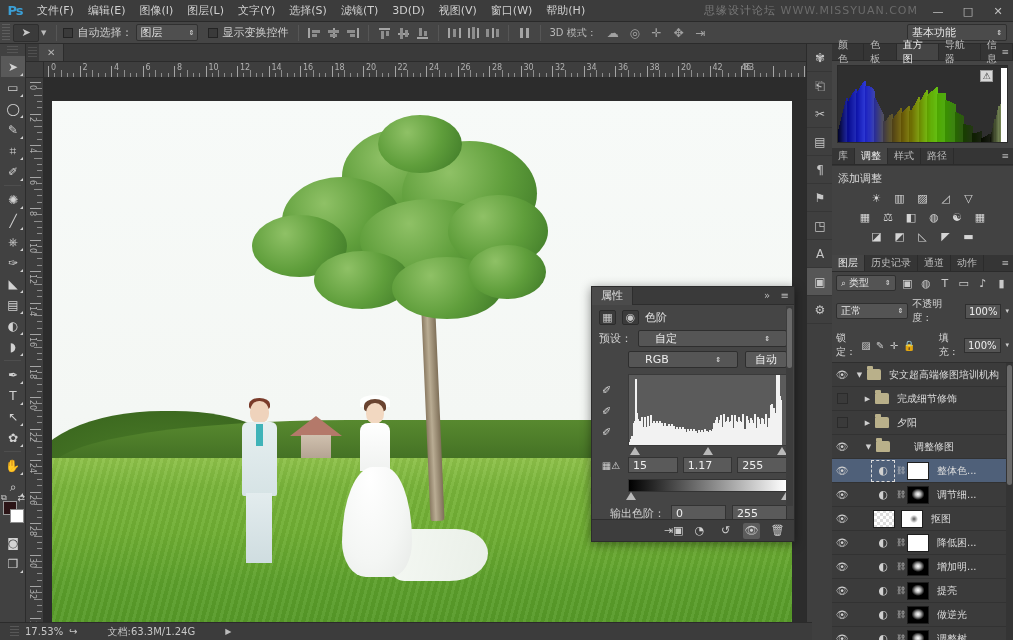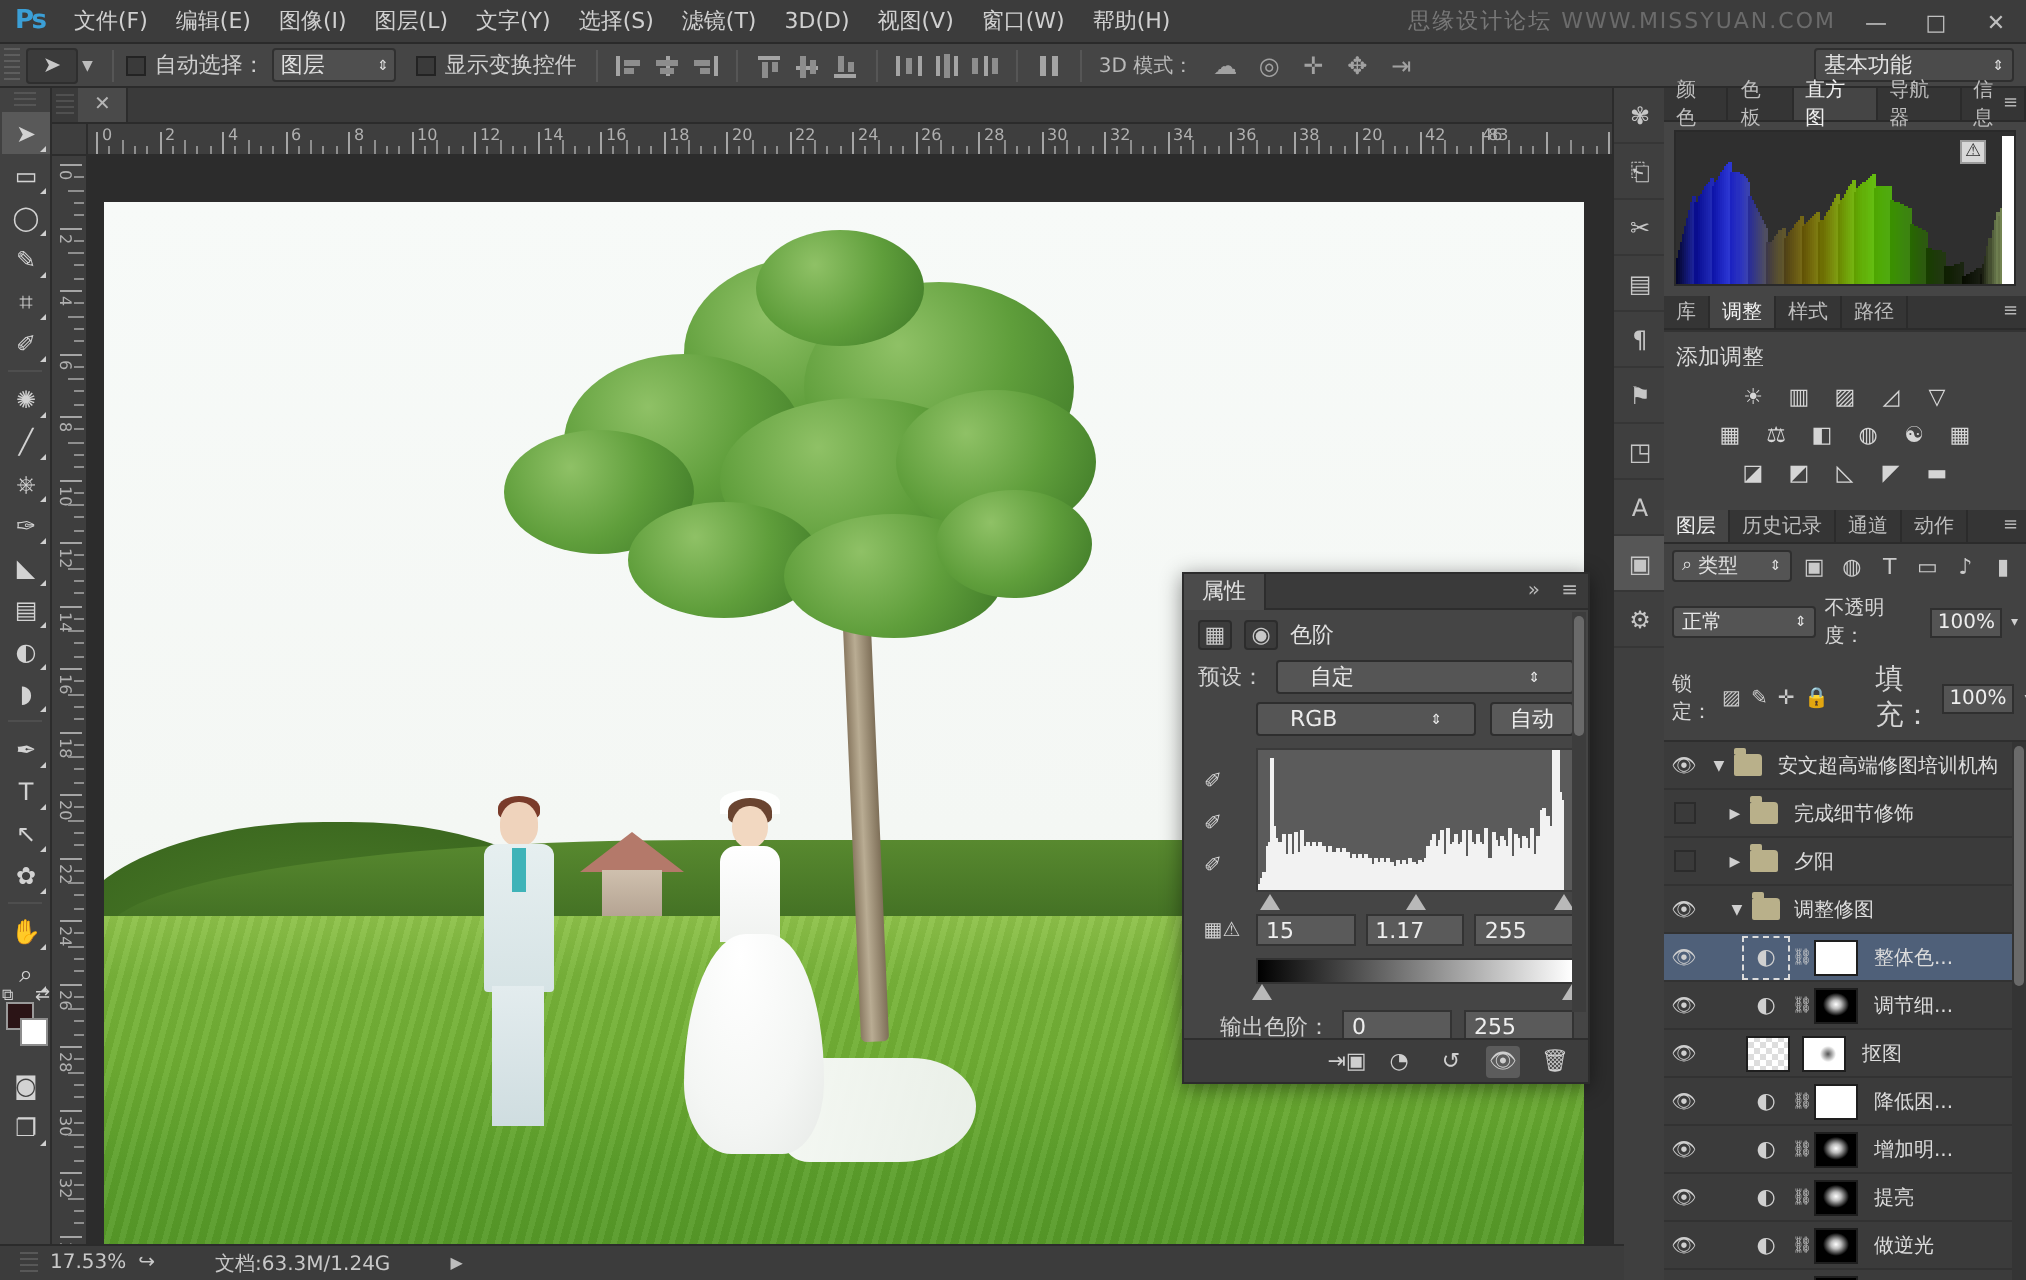--- a/index.html
+++ b/index.html
@@ -1260,21 +1260,21 @@
         <div style="font-size:10px;color:#d5d5d5">不透明度：</div>
         <div class="op-val">100%</div>
         <div style="font-size:7px;color:#cfcfcf">▾</div>
       </div>
       <div class="lp-lock">
         <div style="font-size:10px;color:#d5d5d5">锁定：</div>
         <div class="lock-ic">▨</div>
         <div class="lock-ic">✎</div>
         <div class="lock-ic">✛</div>
         <div class="lock-ic">🔒</div>
-        <div style="font-size:14px;color:#d5d5d5;margin-left:18px">填充：</div>
+        <div style="font-size:10px;color:#d5d5d5;margin-left:18px">填充：</div>
         <div class="op-val">100%</div>
         <div style="font-size:7px;color:#cfcfcf">▾</div>
       </div>
       <div class="layer-list" id="layer-list">
         <div class="lrow">
             <div class="eye">👁</div>
             <div style="width: 0px;"></div>
             <div class="twisty">▼</div>
             <div class="folder"></div>
             <div class="lname" style="margin-left: 5px;">安文超高端修图培训机构</div>
@@ -1291,21 +1291,21 @@
             <div style="width: 9px;"></div>
             <div class="twisty">▶</div>
             <div class="folder"></div>
             <div class="lname" style="margin-left: 5px;">夕阳</div>
           </div>
           <div class="lrow">
             <div class="eye">👁</div>
             <div style="width: 9px;"></div>
             <div class="twisty">▼</div>
             <div class="folder"></div>
-            <div class="lname" style="margin-left: 4px; font-family: Liberation Serif, serif;">调整修图</div>
+            <div class="lname" style="margin-left: 21px; font-family: Liberation Serif, serif;">调整修图</div>
           </div>
           <div class="lrow sel">
             <div class="eye">👁</div>
             <div style="width: 18px;"></div>
             <div class="adj-thumb sel">◐</div>
             <div class="link-ic">⛓</div>
             <div class="thumb" style="background: rgb(255, 255, 255);"></div>
             <div class="lname" style="margin-left: 5px;">整体色...</div>
           </div>
           <div class="lrow">

